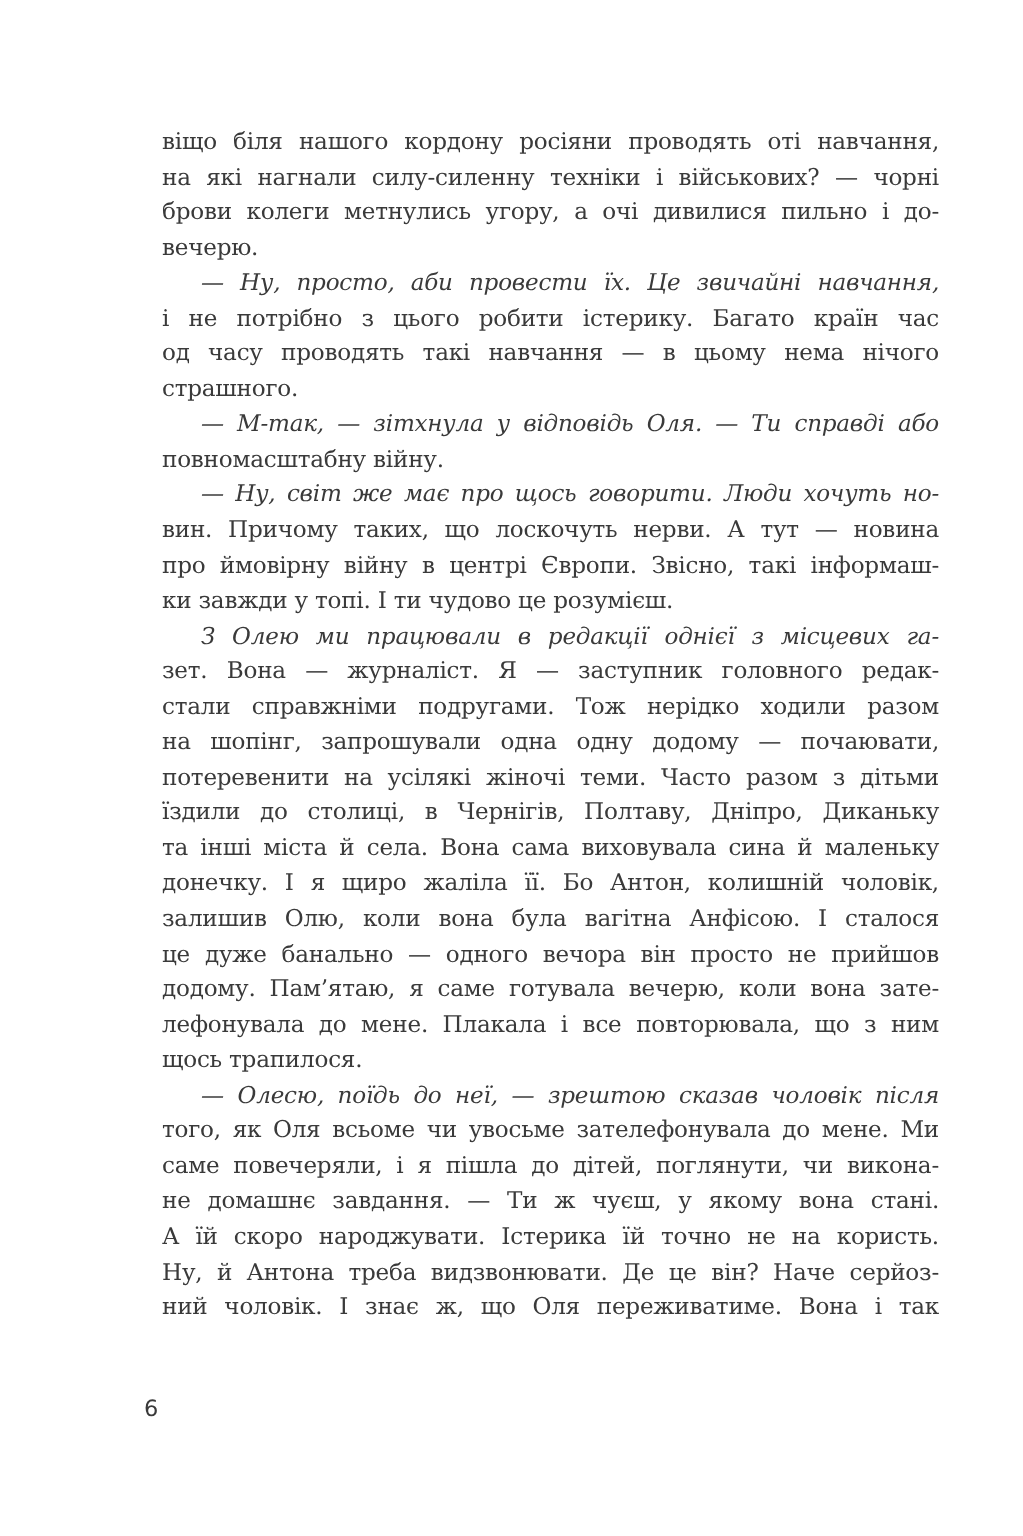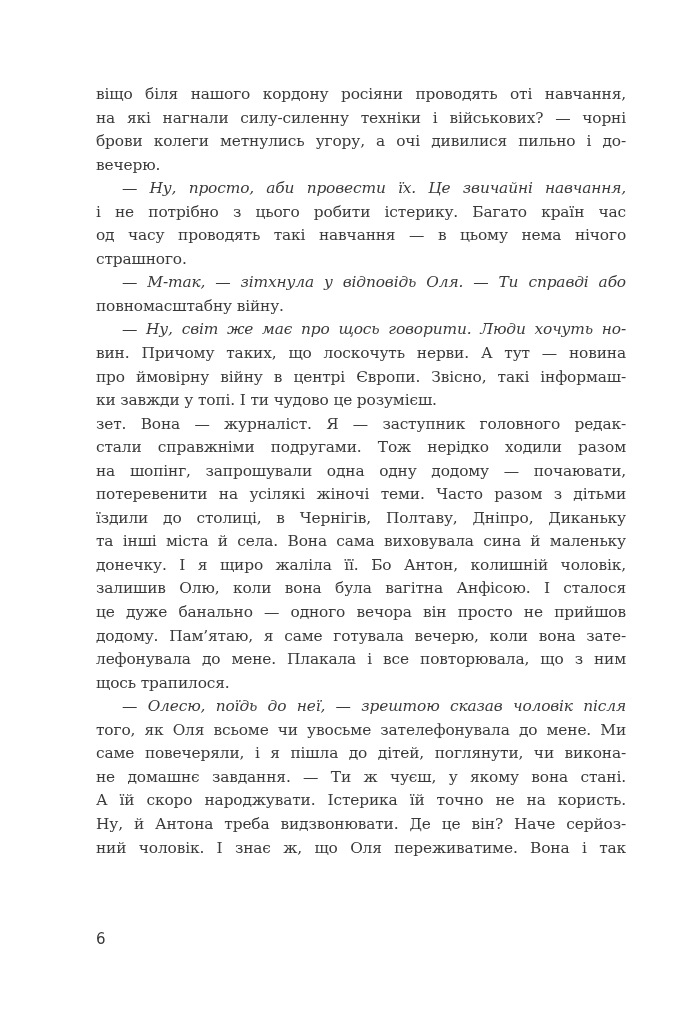--- a/index.html
+++ b/index.html
@@ -4,21 +4,21 @@
 <style>
   html, body { margin: 0; padding: 0; background: #ffffff; }
   body { width: 682px; height: 1024px; position: relative; overflow: hidden; }
   .page {
     position: absolute; left: 96px; top: 83px; width: 530px;
     font-family: "DejaVu Serif", "Liberation Serif", serif;
     font-size: 15.4px; line-height: 23.55px; color: #3a3a3a;
     letter-spacing: -0.15px;
   }
   .para { margin: 0; text-align: justify; text-align-last: left; }
-  .line { display: block; white-space: nowrap; text-align: justify; text-align-last: justify; }
+  .line { display: block; white-space: nowrap; text-align: justify; text-align-last: justify; margin-left: 12px; }
   .line.last { text-align-last: left; }
   .indent { padding-left: 26px; font-style: italic; }
   .page-number {
     position: absolute; left: 96px; top: 930px;
     font-family: "DejaVu Sans", "Liberation Sans", sans-serif;
     font-size: 15px; color: #3a3a3a;
   }
 </style>
 </head>
 <body>
@@ -40,20 +40,21 @@
     <span class="line indent">— М-так, — зітхнула у відповідь Оля. — Ти справді або</span>
     <span class="line last">повномасштабну війну.</span>
   </div>
   <div class="para">
     <span class="line indent">— Ну, світ же має про щось говорити. Люди хочуть но-</span>
     <span class="line">вин. Причому таких, що лоскочуть нерви. А тут — новина</span>
     <span class="line">про ймовірну війну в центрі Європи. Звісно, такі інформаш-</span>
     <span class="line last">ки завжди у топі. І ти чудово це розумієш.</span>
   </div>
   <div class="para">
+    <span class="line indent">З Олею ми працювали в редакції однієї з місцевих га-</span>
     <span class="line">зет. Вона — журналіст. Я — заступник головного редак-</span>
     <span class="line">стали справжніми подругами. Тож нерідко ходили разом</span>
     <span class="line">на шопінг, запрошували одна одну додому — почаювати,</span>
     <span class="line">потеревенити на усілякі жіночі теми. Часто разом з дітьми</span>
     <span class="line">їздили до столиці, в Чернігів, Полтаву, Дніпро, Диканьку</span>
     <span class="line">та інші міста й села. Вона сама виховувала сина й маленьку</span>
     <span class="line">донечку. І я щиро жаліла її. Бо Антон, колишній чоловік,</span>
     <span class="line">залишив Олю, коли вона була вагітна Анфісою. І сталося</span>
     <span class="line">це дуже банально — одного вечора він просто не прийшов</span>
     <span class="line">додому. Пам’ятаю, я саме готувала вечерю, коли вона зате-</span>

